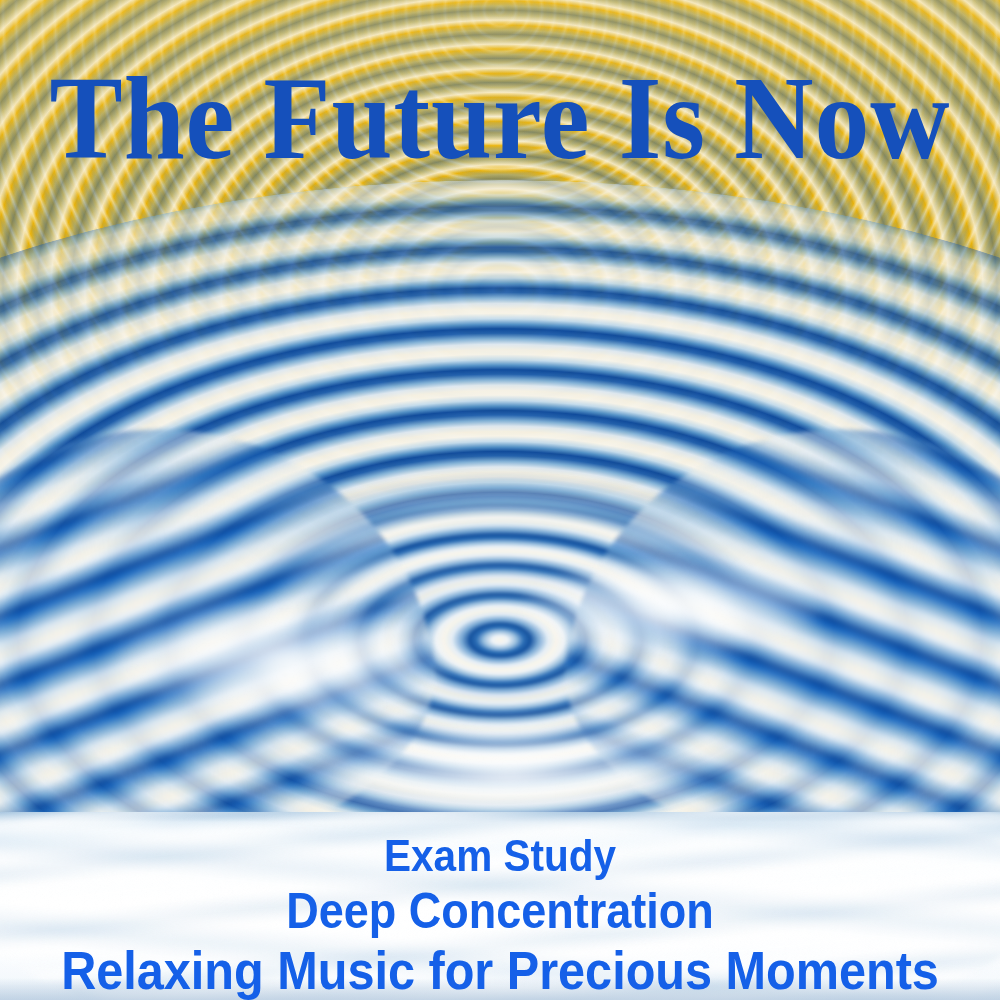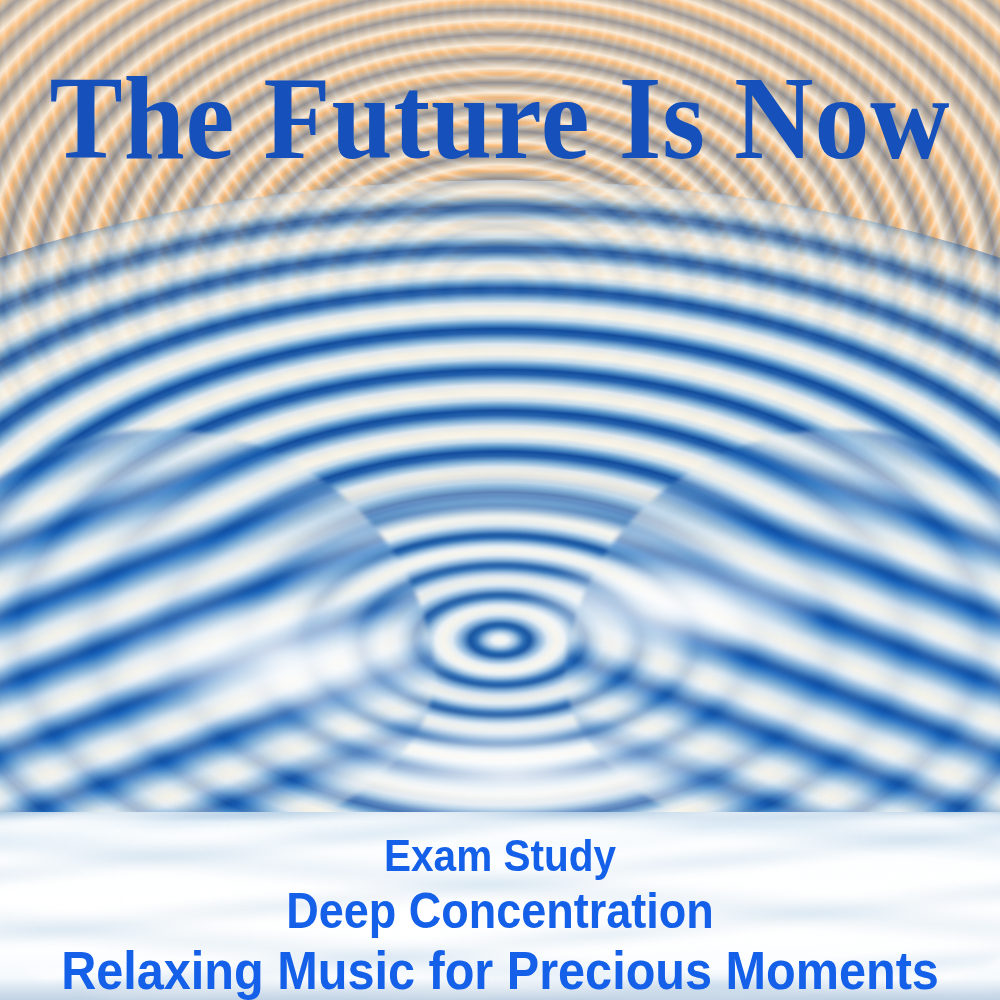--- a/index.html
+++ b/index.html
@@ -9,21 +9,21 @@
     background:#ffffff;
     font-family:"Liberation Serif", serif;
     overflow:hidden;
   }
 
   
   .cover {
     position:relative;
     width:1000px; height:1000px;
     overflow:hidden;
-    background:#fdba74;
+    background:#eab308;
   }
 
   
   .base-wash {
     position:absolute; inset:0;
     background:
       linear-gradient(to bottom,
         #f8f0eb   0%,
         #f7efe9  14%,
         #f4 efe8 18%,

